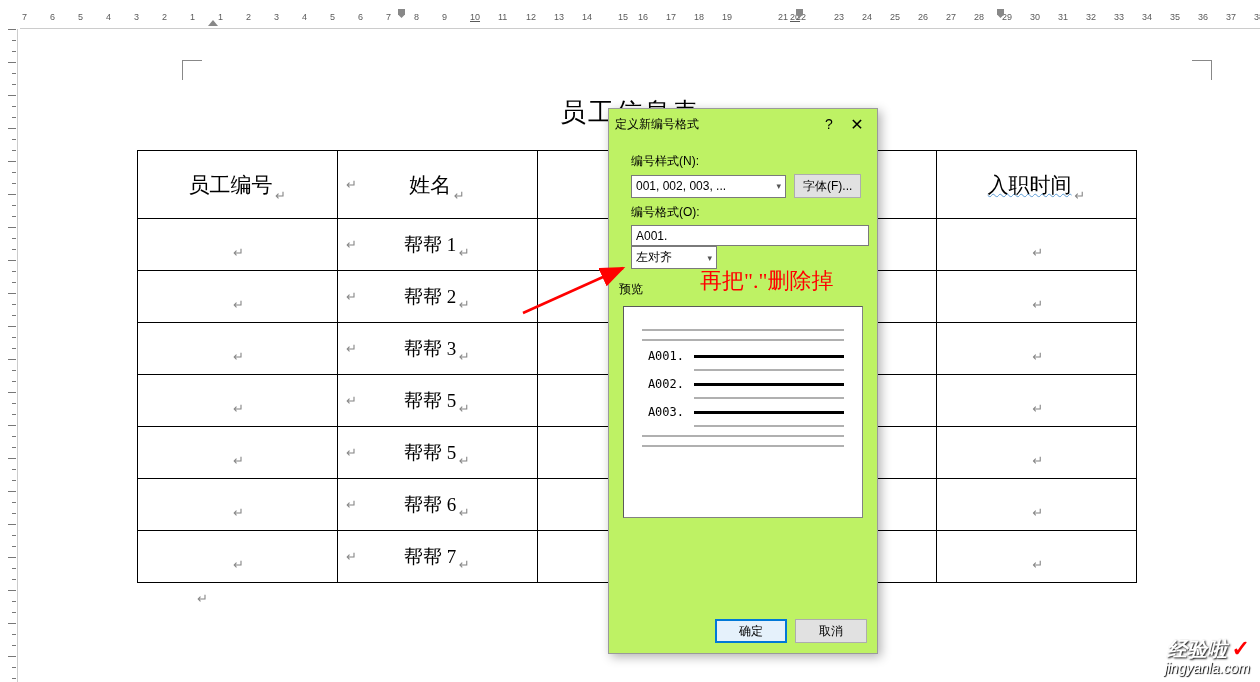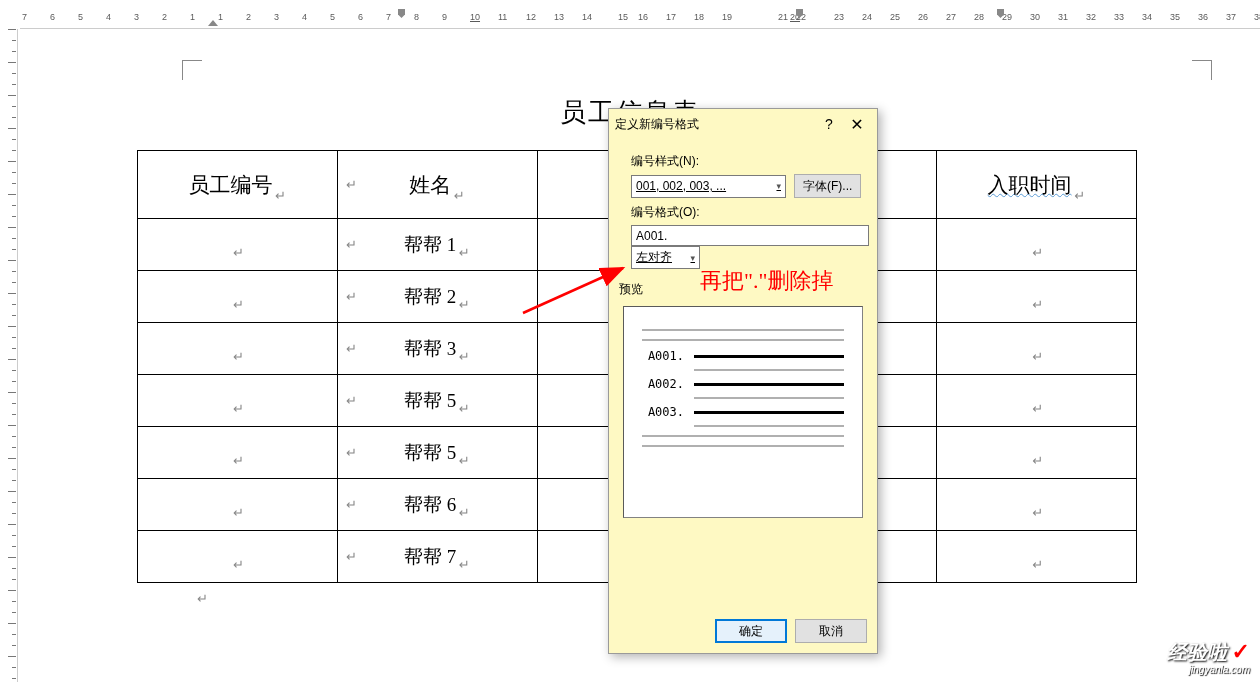--- a/index.html
+++ b/index.html
@@ -147,21 +147,21 @@
       font-size: 13px;
       color: #888;
     }
     
     .dialog {
       position: absolute;
       left: 608px;
       top: 108px;
       width: 270px;
       height: 546px;
-      background: #fef9c3;
+      background: #bef264;
       border: 1px solid #9a9a9a;
       box-shadow: 3px 3px 10px rgba(0,0,0,0.3);
       font-family: "Microsoft YaHei", sans-serif;
     }
     .dialog-titlebar {
       height: 30px;
       display: flex;
       align-items: center;
       padding: 0 6px;
       font-size: 12px;
@@ -194,24 +194,23 @@
     }
     .select {
       background: #fff;
       border: 1px solid #7a7a7a;
       height: 23px;
       font-size: 12px;
       padding: 3px 4px;
       display: flex;
       align-items: center;
       justify-content: space-between;
-      text-decoration: underline;
     }
     .select-wide { width: 155px; }
-    .select-narrow { width: 69px; }
+    .select-narrow { width: 86px; }
     .chevron {
       font-size: 9px;
       color: #555;
     }
     .btn-sm {
       background: #e1e1e1;
       border: 1px solid #adadad;
       height: 24px;
       font-size: 12px;
       padding: 0 8px;
@@ -314,21 +313,21 @@
       font-weight: bold;
       font-style: italic;
       text-shadow: 1px 1px 2px #000;
     }
     .watermark-check {
       color: #ff0000;
       font-size: 22px;
       font-weight: bold;
     }
     .watermark-sub {
-      font-size: 10px;
+      font-size: 14px;
       font-style: italic;
       text-shadow: 1px 1px 1px #000;
       line-height: 0.8;
     }
     .underline-wavy {
       text-decoration: underline wavy #5b9bd5;
       text-decoration-thickness: 1px;
     }
   </style>
 </head>

